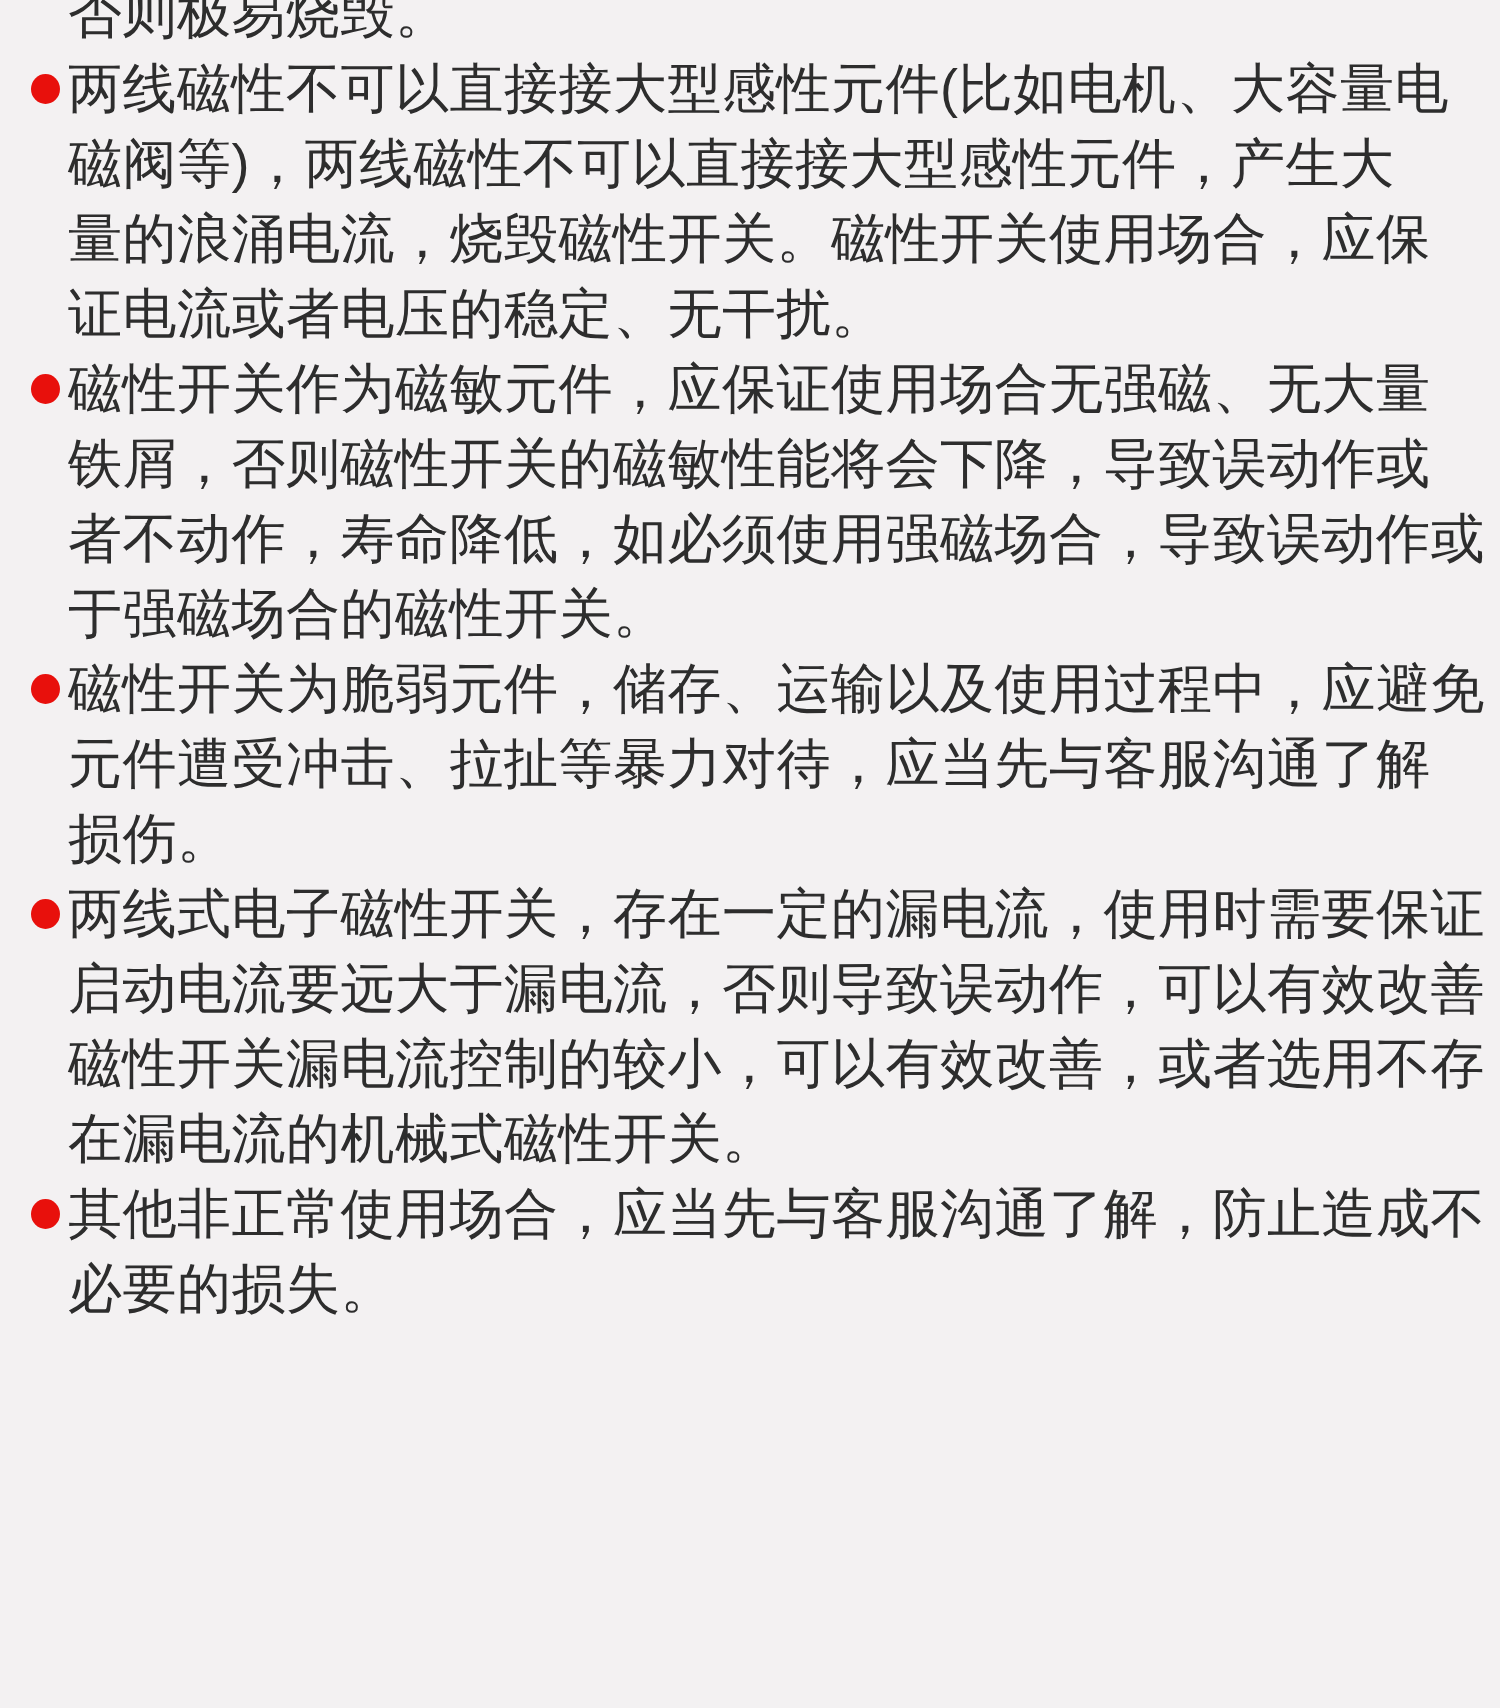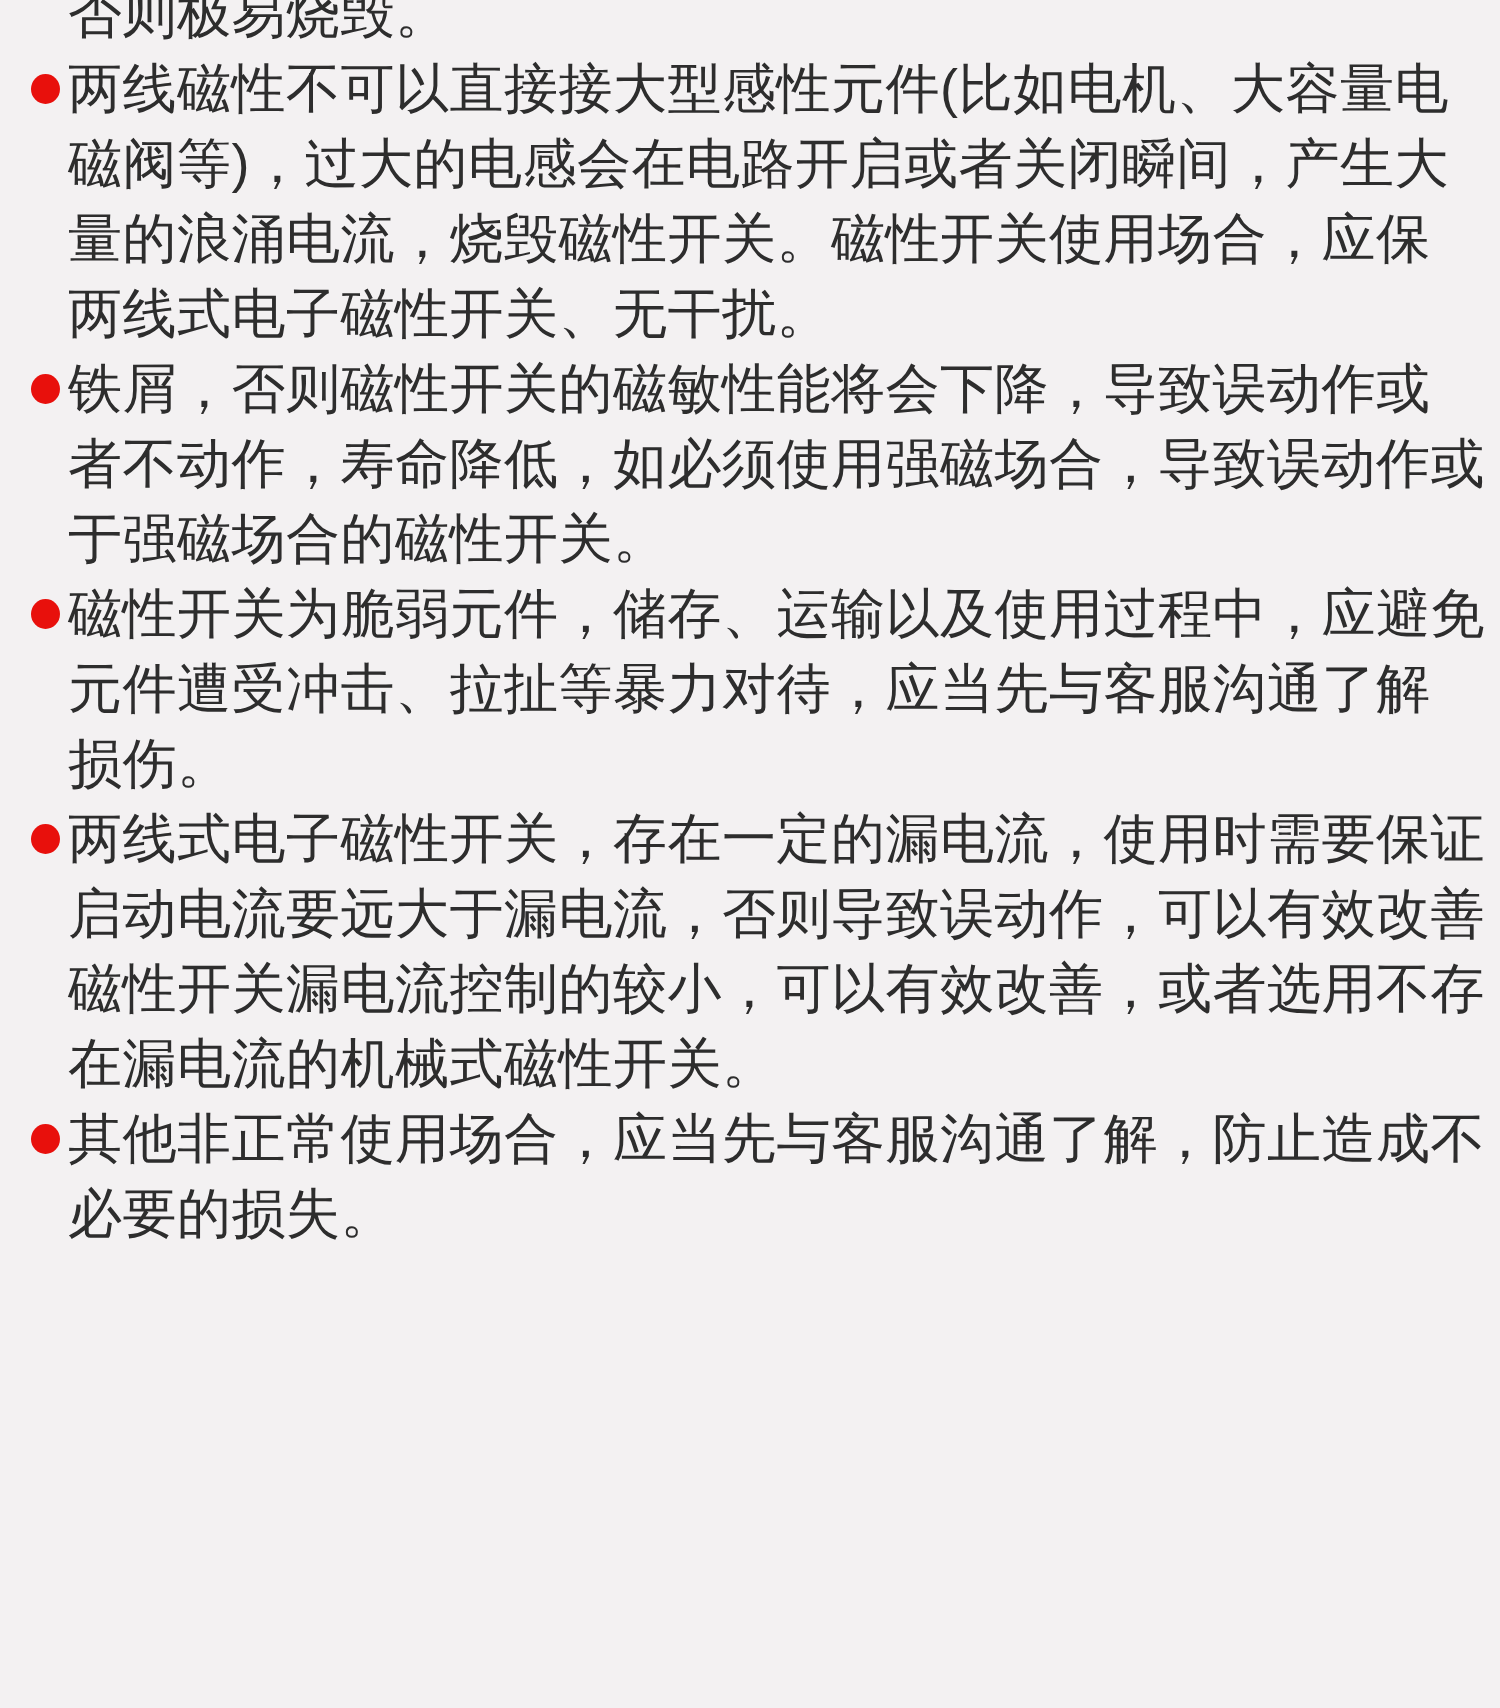--- a/index.html
+++ b/index.html
@@ -52,29 +52,30 @@
 <div class="page">
 
   <div class="para intro">
     <div class="line">否则极易烧毁。</div>
   </div>
 
   <div class="para bullet">
     <span class="dot"></span>
     <div class="text">
       <div class="line">两线磁性不可以直接接大型感性元件(比如电机、大容量电</div>
-      <div class="line">磁阀等)，过大的电感会在电路开启或者关闭瞬间，产生大</div>
+      <div class="line">磁阀等)，两线磁性不可以直接接大型感性元件，产生大</div>
       <div class="line">量的浪涌电流，烧毁磁性开关。磁性开关使用场合，应保</div>
-      <div class="line">两线式电子磁性开关、无干扰。</div>
+      <div class="line">证电流或者电压的稳定、无干扰。</div>
     </div>
   </div>
 
   <div class="para bullet">
     <span class="dot"></span>
     <div class="text">
+      <div class="line">磁性开关作为磁敏元件，应保证使用场合无强磁、无大量</div>
       <div class="line">铁屑，否则磁性开关的磁敏性能将会下降，导致误动作或</div>
       <div class="line">者不动作，寿命降低，如必须使用强磁场合，导致误动作或</div>
       <div class="line">于强磁场合的磁性开关。</div>
     </div>
   </div>
 
 
   <div class="para bullet">
     <span class="dot"></span>
     <div class="text">

